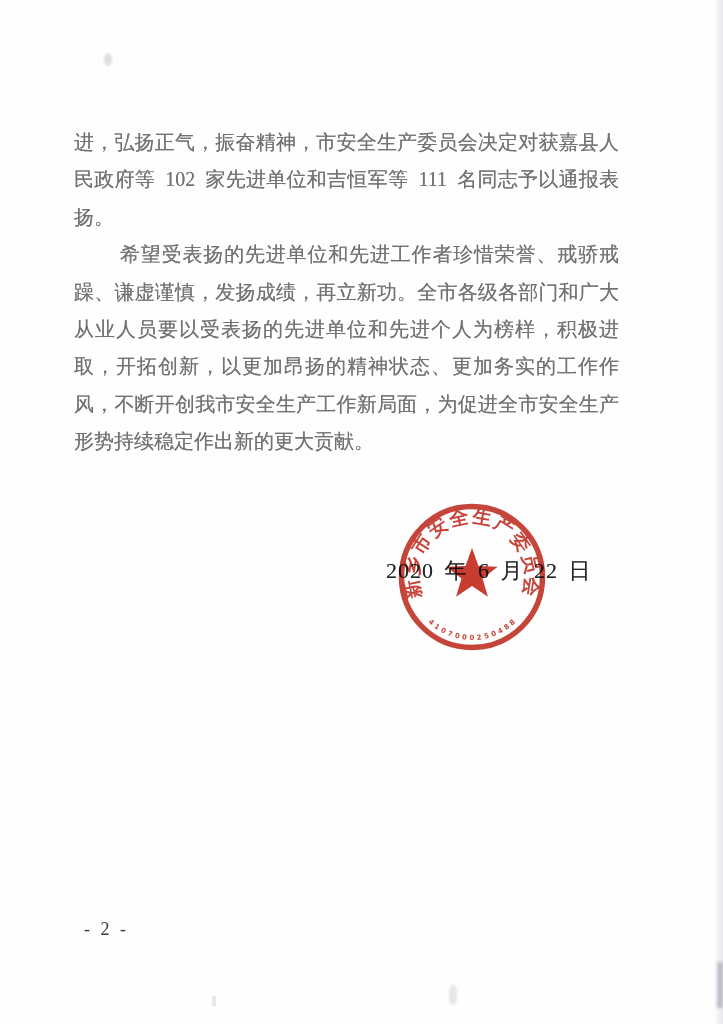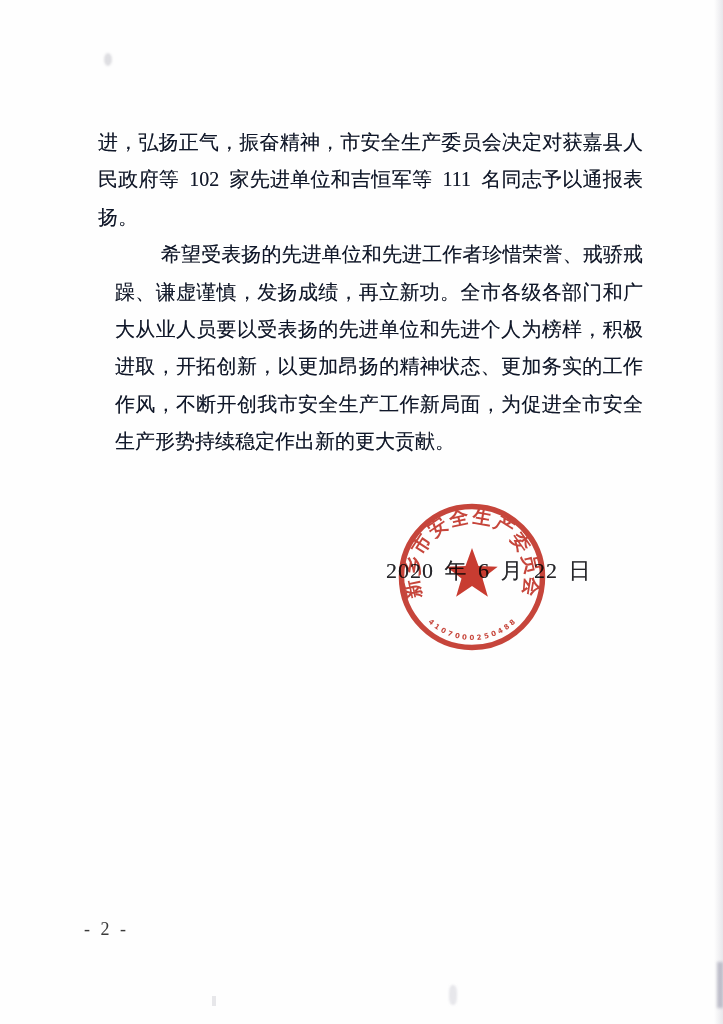--- a/index.html
+++ b/index.html
@@ -9,34 +9,34 @@
     width: 723px;
     height: 1024px;
     background: #fefefe;
     overflow: hidden;
     font-family: "Liberation Serif", "DejaVu Serif", serif;
   }
 
   
   .text-block {
     position: absolute;
-    left: 98px;
+    left: 74px;
     top: 124px;
     width: 545px;
-    color: #0f172a;
+    color: #737373;
     font-size: 20px;
     line-height: 37.4px;
     text-align: justify;
     text-justify: inter-character;
     word-spacing: 5px;
     line-break: strict;
     text-shadow: 0 0 0.5px rgba(43,43,43,0.55);
   }
   .para { text-align: justify; }
-  .para.indent { text-indent: 46px; margin-left: 17px; }
+  .para.indent { text-indent: 46px; }
 
   
   .date {
     position: absolute;
     left: 386px;
     top: 556px;
     font-size: 22px;
     letter-spacing: 1px;
     word-spacing: 4px;
     color: #26262a;

